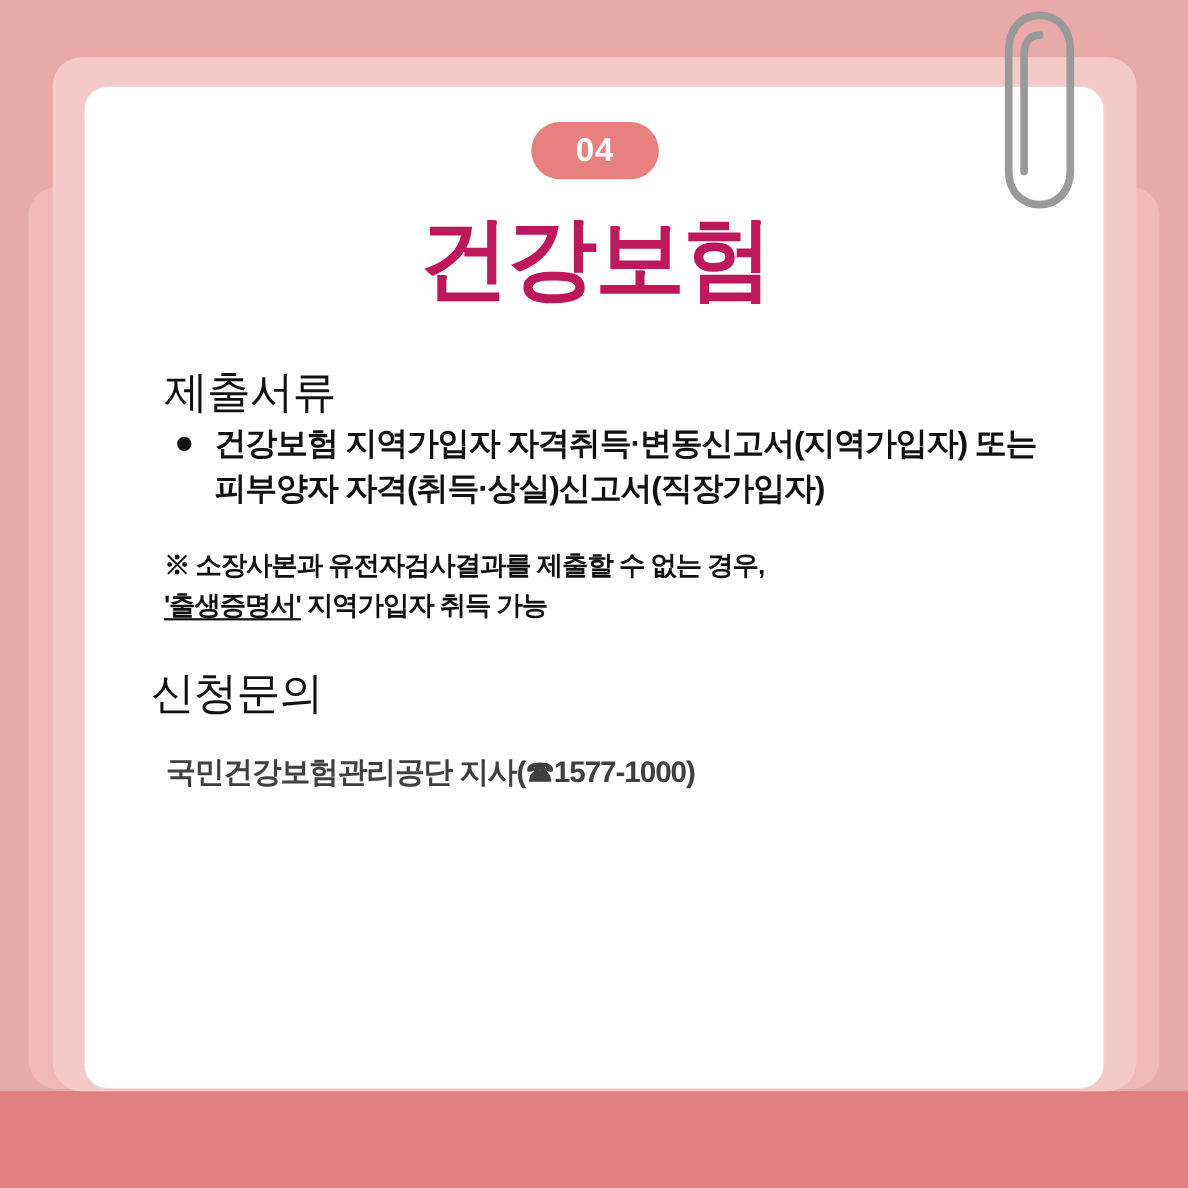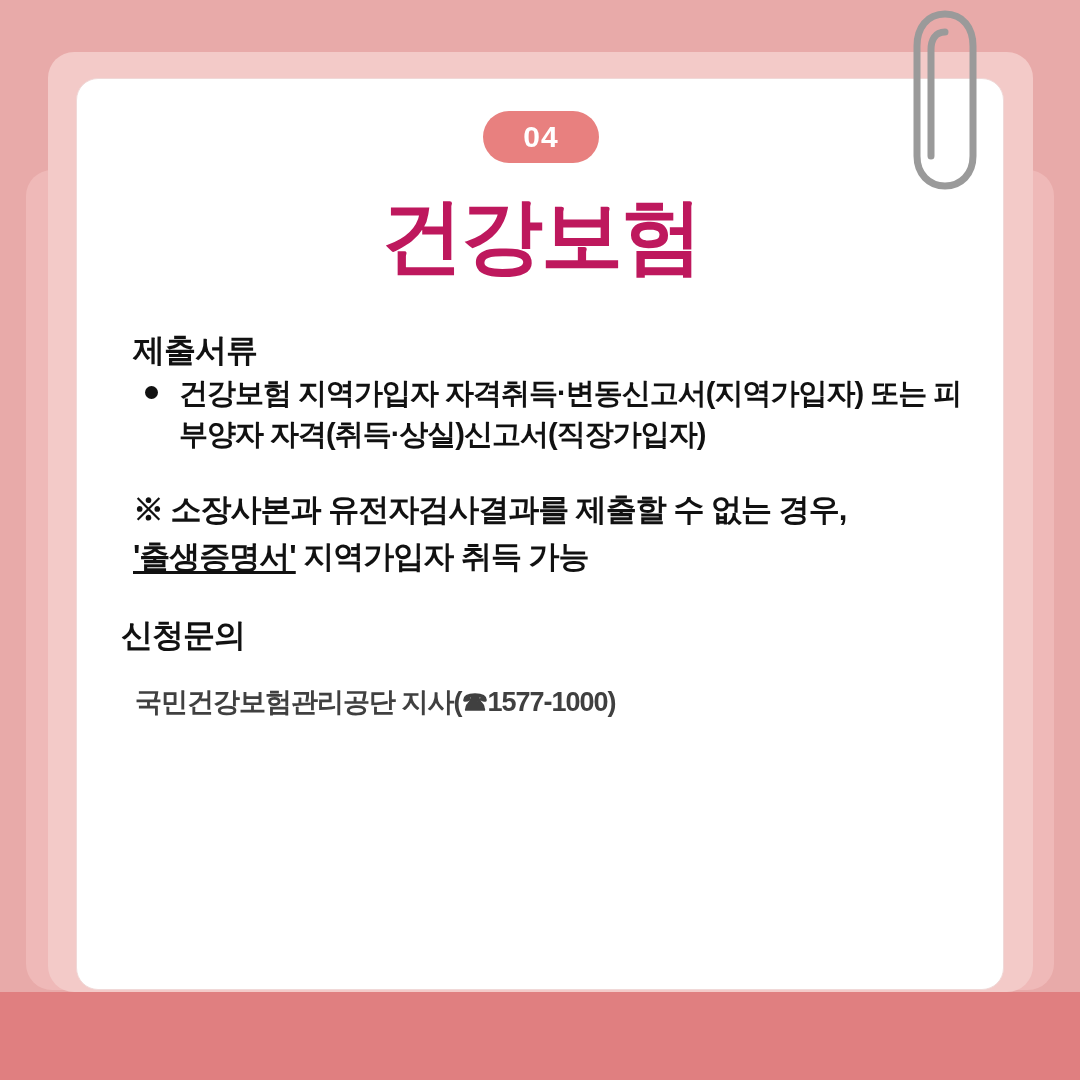--- a/index.html
+++ b/index.html
@@ -53,21 +53,21 @@
     position:absolute;
     left:905px; top:6px;
     width:80px; height:190px;
     z-index:5;
   }
 
   .inner {
     position:absolute;
     left:0; top:0;
     width:928px; height:676px;
-    padding:0 24px;
+    padding:0 40px;
   }
 
   .badge-wrap {
     display:flex; justify-content:center;
     margin-top:32px;
   }
   .badge {
     background:#e8807f;
     color:#ffffff;
     font-size:30px;
@@ -82,22 +82,22 @@
     text-align:center;
     font-size:82px;
     font-weight:bold;
     color:#be185d;
     letter-spacing:-2px;
     margin-top:28px;
     line-height:1.1;
   }
 
   .section-head {
-    font-size:32px;
-    font-weight:bold;
+    font-size:40px;
+    font-weight:normal;
     color:#111111;
     letter-spacing:-1px;
   }
   .section-head.first { margin-top:48px; margin-left:32px; }
   .section-head.second { margin-top:34px; margin-left:20px; }
 
   ul.docs {
     list-style:none;
     margin-left:36px;
     margin-right:10px;
@@ -116,21 +116,21 @@
     position:absolute;
     left:8px; top:13px;
     width:13px; height:13px;
     background:#111111;
     border-radius:50%;
   }
 
   .note {
     margin-left:32px;
     margin-top:10px;
-    font-size:31px;
+    font-size:24px;
     font-weight:bold;
     color:#111111;
     line-height:1.52;
     letter-spacing:-1px;
   }
   .note .underline {
     text-decoration:underline;
     text-underline-offset:4px;
     margin-top:14px;
   }

